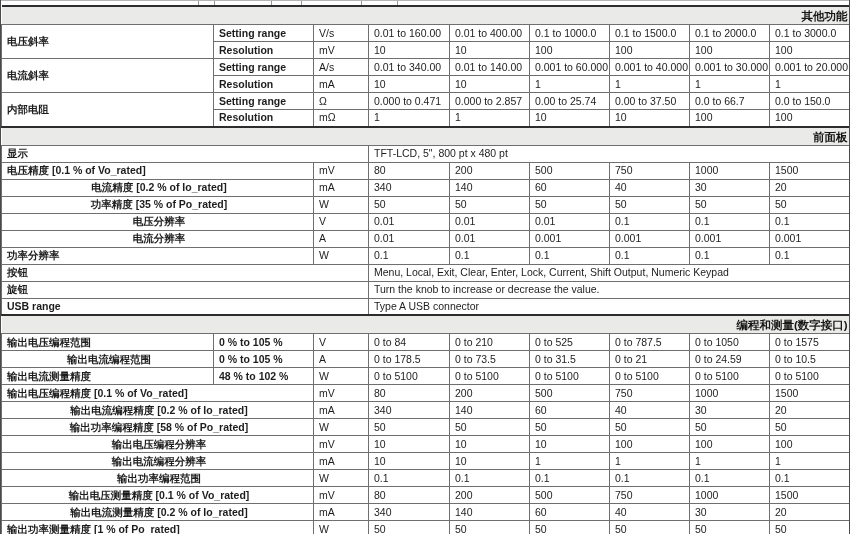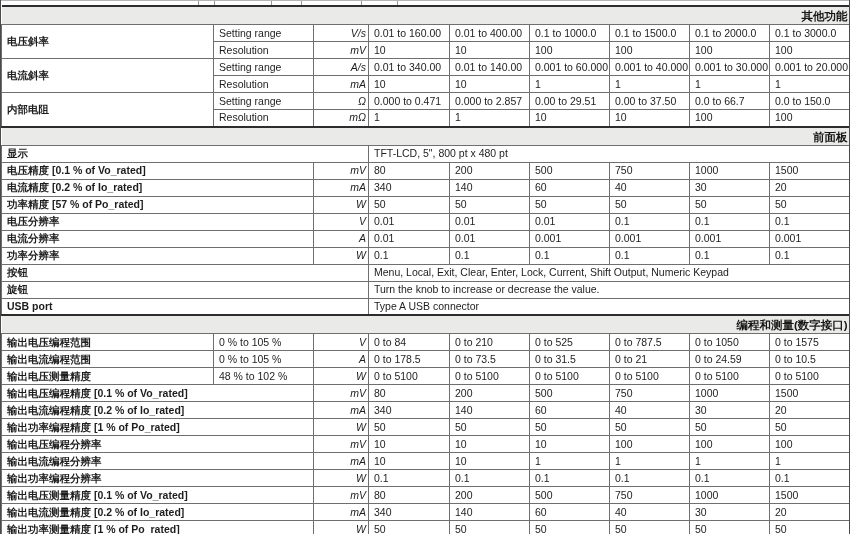--- a/index.html
+++ b/index.html
@@ -23,25 +23,25 @@
     white-space:nowrap;overflow:hidden;
   }
   table.spec td{
     border:1px solid #6f6f6f;
     font-size:10.5px;line-height:15px;
     padding:0 2px 0 5px;
     white-space:nowrap;overflow:hidden;
     vertical-align:middle;
   }
   td.label{font-weight:bold;font-size:11px;padding-left:7px;}
-  td.sub{font-weight:normal;font-size:11px;padding-left:6px;margin-left:15px;}
-  td.unit{text-align:right;padding:0;font-style:italic;}
+  td.sub{font-weight:bold;font-size:11px;padding-left:6px;margin-left:15px;}
+  td.unit{text-align:left;padding:0;}
   td.val,td.wide{font-weight:normal;}
   td.lb-start{border-bottom:none;margin-top:42px;}
-  td.lb-mid{border-top:none;border-bottom:none;}
+  td.lb-mid{border-top:none;border-bottom:none;text-align:center;}
   td.lb-end{border-top:none;}
 </style>
 </head>
 <body>
 
 <div class="sheet">
   <div class="top-sliver">
       <span class="mark" style="left: 197px;"></span>
       <span class="mark" style="left: 213px;"></span>
       <span class="mark" style="left: 270px;"></span>
@@ -106,21 +106,21 @@
           <td class="val">1</td>
           <td class="val">1</td>
           <td class="val">1</td>
         </tr>
         <tr>
           <td class="label" colspan="1" rowspan="2">内部电阻</td>
           <td class="sub">Setting range</td>
           <td class="unit">Ω</td>
           <td class="val">0.000 to 0.471</td>
           <td class="val">0.000 to 2.857</td>
-          <td class="val">0.00 to 29.51</td>
+          <td class="val">0.00 to 25.74</td>
           <td class="val">0.00 to 37.50</td>
           <td class="val">0.0 to 66.7</td>
           <td class="val">0.0 to 150.0</td>
         </tr>
         <tr>
           <td class="sub">Resolution</td>
           <td class="unit">mΩ</td>
           <td class="val">1</td>
           <td class="val">1</td>
           <td class="val">10</td>
@@ -149,21 +149,21 @@
           <td class="label lb-mid" colspan="2">电流精度 [0.2 % of Io_rated]</td>
           <td class="unit">mA</td>
           <td class="val">340</td>
           <td class="val">140</td>
           <td class="val">60</td>
           <td class="val">40</td>
           <td class="val">30</td>
           <td class="val">20</td>
         </tr>
         <tr>
-          <td class="label lb-mid" colspan="2">功率精度 [57 % of Po_rated]</td>
+          <td class="label lb-mid" colspan="2">功率精度 [35 % of Po_rated]</td>
           <td class="unit">W</td>
           <td class="val">50</td>
           <td class="val">50</td>
           <td class="val">50</td>
           <td class="val">50</td>
           <td class="val">50</td>
           <td class="val">50</td>
         </tr>
         <tr>
           <td class="label lb-mid" colspan="2">电压分辨率</td>
@@ -197,21 +197,21 @@
         </tr>
         <tr>
           <td class="label" colspan="3">按钮</td>
           <td class="wide" colspan="6">Menu, Local, Exit, Clear, Enter, Lock, Current, Shift Output, Numeric Keypad</td>
         </tr>
         <tr>
           <td class="label" colspan="3">旋钮</td>
           <td class="wide" colspan="6">Turn the knob to increase or decrease the value.</td>
         </tr>
         <tr>
-          <td class="label" colspan="3">USB port</td>
+          <td class="label" colspan="3">USB range</td>
           <td class="wide" colspan="6">Type A USB connector</td>
         </tr>
         <tr class="band">
           <th class="band-cell" colspan="9">编程和测量(数字接口)</th>
         </tr>
         <tr>
           <td class="label lb-start" colspan="1">输出电压编程范围</td>
           <td class="sub">0 % to 105 %</td>
           <td class="unit">V</td>
           <td class="val">0 to 84</td>
@@ -226,21 +226,21 @@
           <td class="sub">0 % to 105 %</td>
           <td class="unit">A</td>
           <td class="val">0 to 178.5</td>
           <td class="val">0 to 73.5</td>
           <td class="val">0 to 31.5</td>
           <td class="val">0 to 21</td>
           <td class="val">0 to 24.59</td>
           <td class="val">0 to 10.5</td>
         </tr>
         <tr>
-          <td class="label lb-end" colspan="1">输出电压测量精度</td>
+          <td class="label lb-end" colspan="1">输出电流测量精度</td>
           <td class="sub">48 % to 102 %</td>
           <td class="unit">W</td>
           <td class="val">0 to 5100</td>
           <td class="val">0 to 5100</td>
           <td class="val">0 to 5100</td>
           <td class="val">0 to 5100</td>
           <td class="val">0 to 5100</td>
           <td class="val">0 to 5100</td>
         </tr>
         <tr>
@@ -257,21 +257,21 @@
           <td class="label lb-mid" colspan="2">输出电流编程精度 [0.2 % of Io_rated]</td>
           <td class="unit">mA</td>
           <td class="val">340</td>
           <td class="val">140</td>
           <td class="val">60</td>
           <td class="val">40</td>
           <td class="val">30</td>
           <td class="val">20</td>
         </tr>
         <tr>
-          <td class="label lb-mid" colspan="2">输出功率编程精度 [1 % of Po_rated]</td>
+          <td class="label lb-mid" colspan="2">输出功率编程精度 [58 % of Po_rated]</td>
           <td class="unit">W</td>
           <td class="val">50</td>
           <td class="val">50</td>
           <td class="val">50</td>
           <td class="val">50</td>
           <td class="val">50</td>
           <td class="val">50</td>
         </tr>
         <tr>
           <td class="label lb-mid" colspan="2">输出电压编程分辨率</td>
@@ -287,21 +287,21 @@
           <td class="label lb-mid" colspan="2">输出电流编程分辨率</td>
           <td class="unit">mA</td>
           <td class="val">10</td>
           <td class="val">10</td>
           <td class="val">1</td>
           <td class="val">1</td>
           <td class="val">1</td>
           <td class="val">1</td>
         </tr>
         <tr>
-          <td class="label lb-mid" colspan="2">输出功率编程分辨率</td>
+          <td class="label lb-mid" colspan="2">输出功率编程范围</td>
           <td class="unit">W</td>
           <td class="val">0.1</td>
           <td class="val">0.1</td>
           <td class="val">0.1</td>
           <td class="val">0.1</td>
           <td class="val">0.1</td>
           <td class="val">0.1</td>
         </tr>
         <tr>
           <td class="label lb-mid" colspan="2">输出电压测量精度 [0.1 % of Vo_rated]</td>

